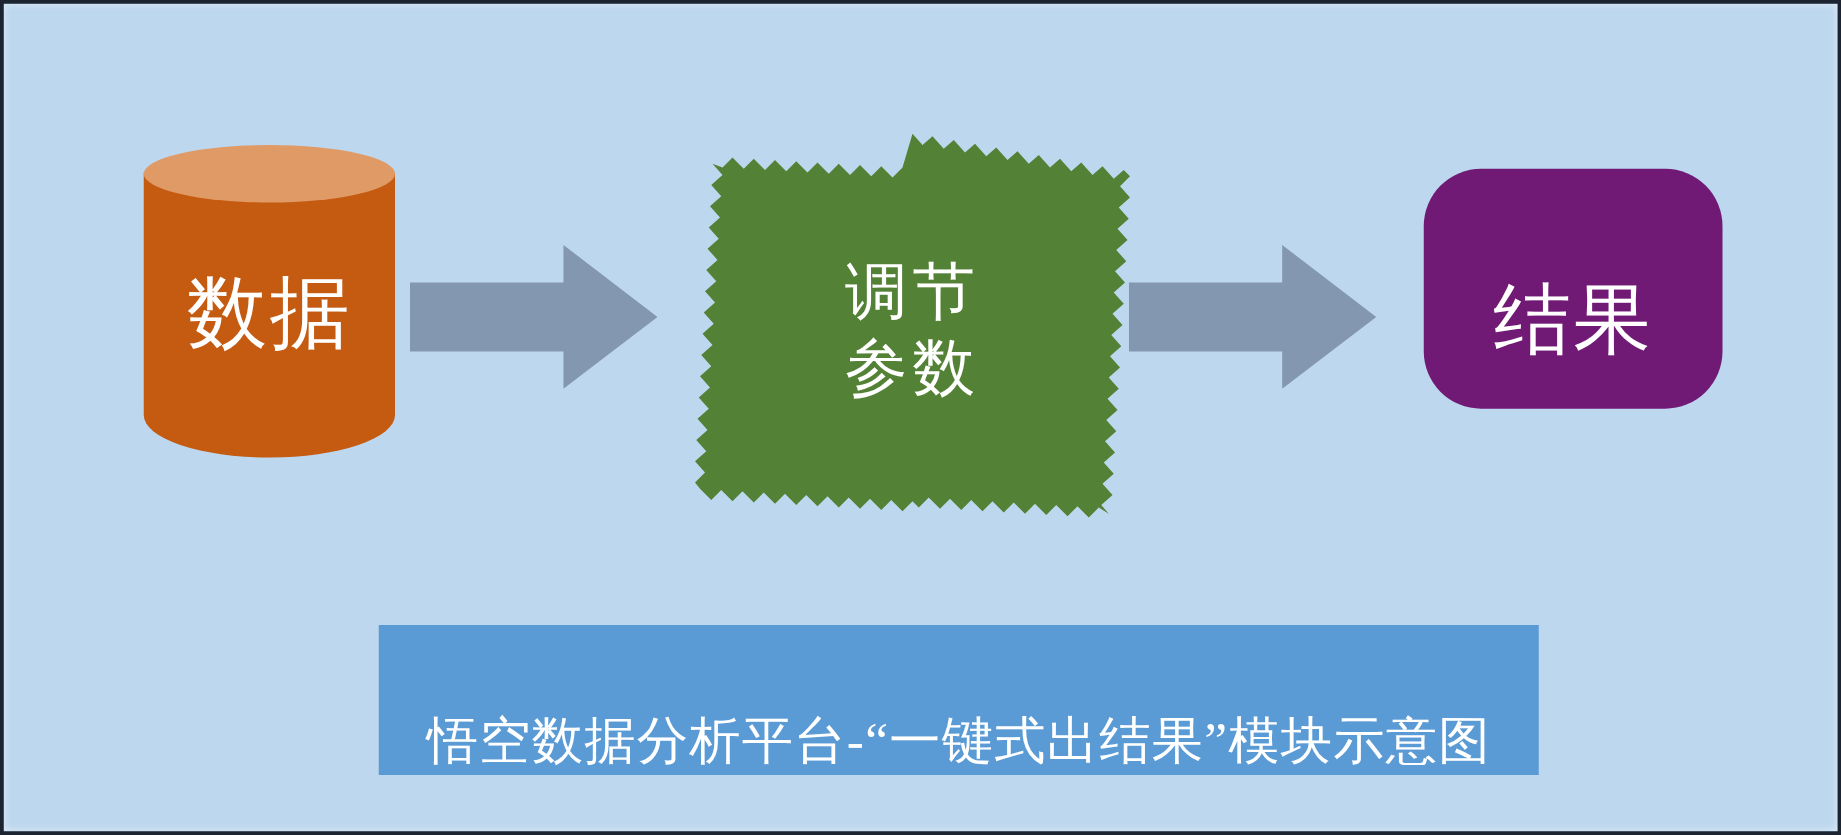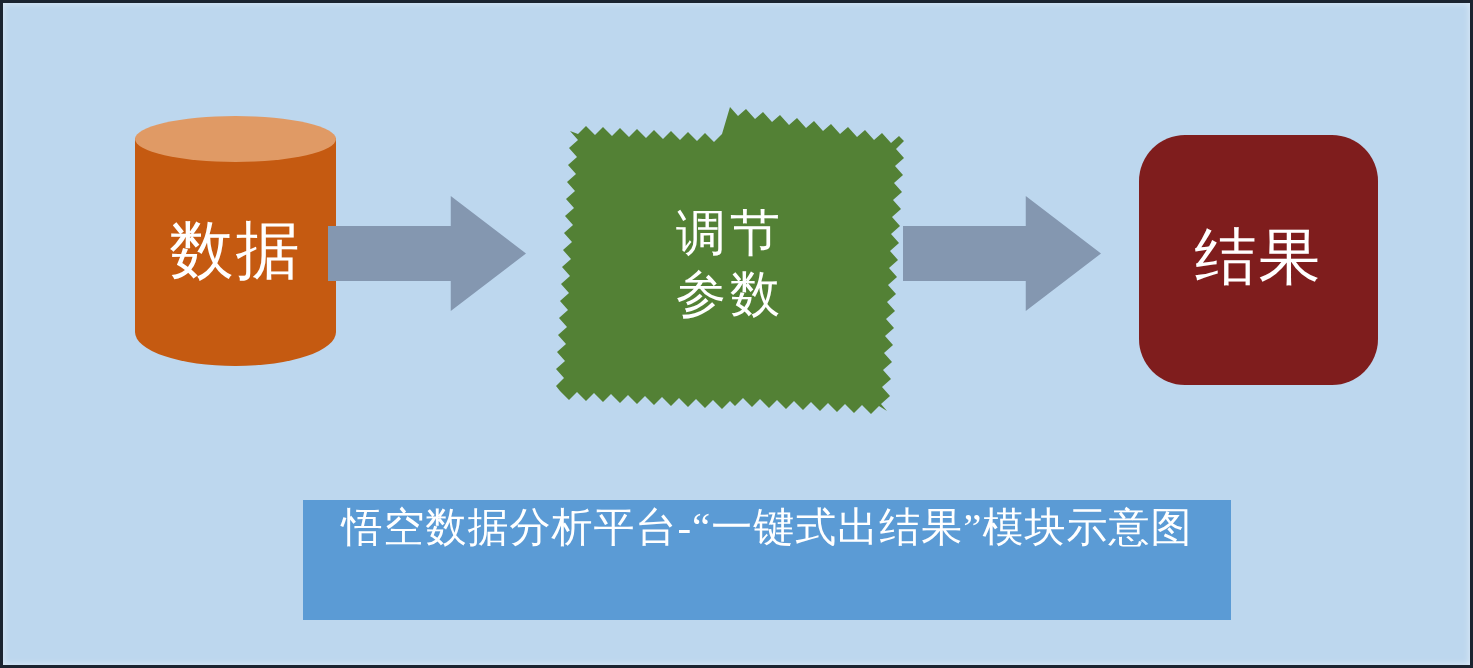--- a/index.html
+++ b/index.html
@@ -40,21 +40,21 @@
     font-weight: 400;
     letter-spacing: 2px;
     white-space: pre-line;
     line-height: 1.12;
     z-index: 6;
   }
 
   
   .cylinder {
     position: absolute;
-    left: 132px;
+    left: 112px;
     top: 113px;
     width: 201px;
     height: 272px;
   }
   .cyl-body {
     position: absolute;
     left: 0;
     top: 22px;
     width: 201px;
     height: 228px;
@@ -94,22 +94,22 @@
     line-height: 1.22;
     letter-spacing: 4px;
   }
 
   
   .roundrect {
     position: absolute;
     left: 1136px;
     top: 132px;
     width: 239px;
-    height: 250px;
-    background: #7f1d1d;
+    height: 192px;
+    background: #701a75;
     border-radius: 46px;
   }
   .roundrect .node-label {
     top: 88px;
     font-size: 62px;
   }
 
   
   .block-arrow {
     position: absolute;
@@ -123,21 +123,21 @@
 
   
   .caption-banner {
     position: absolute;
     left: 300px;
     top: 497px;
     width: 928px;
     height: 120px;
     background: #5b9bd5;
     display: flex;
-    align-items: flex-start;
+    align-items: flex-end;
     justify-content: center;
   }
   .caption-text {
     color: #ffffff;
     font-family: "Liberation Serif", "DejaVu Serif", serif;
     font-size: 41px;
     letter-spacing: 1px;
     white-space: nowrap;
   }
 </style>

